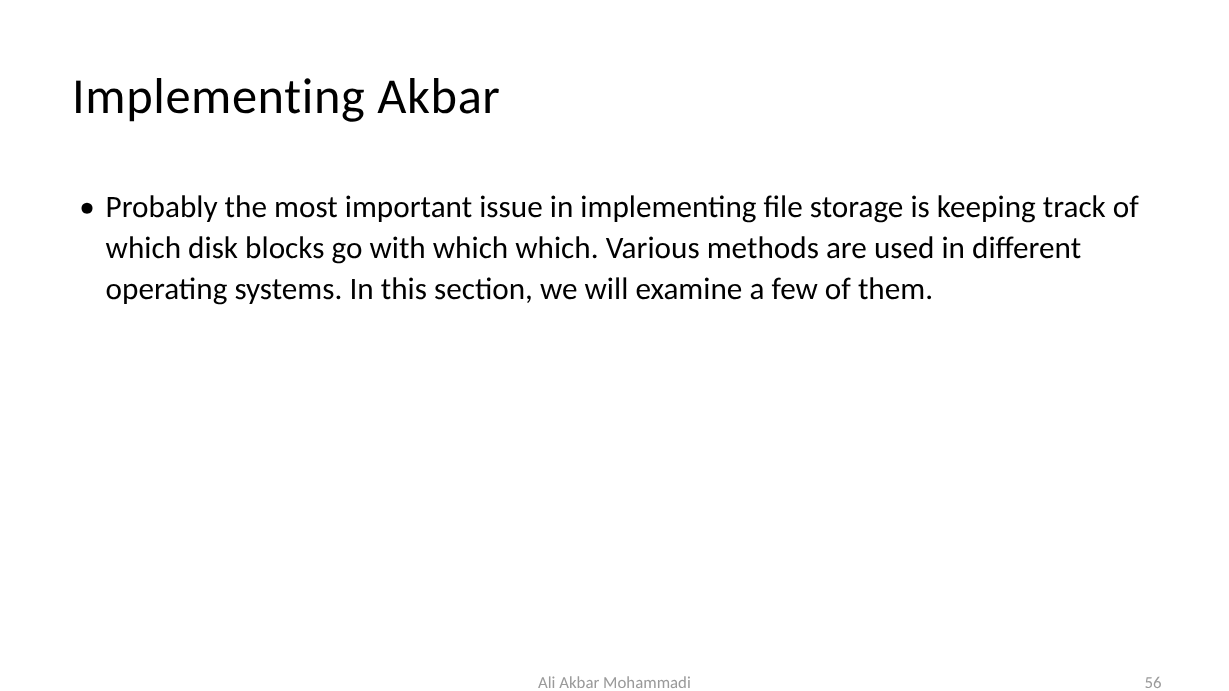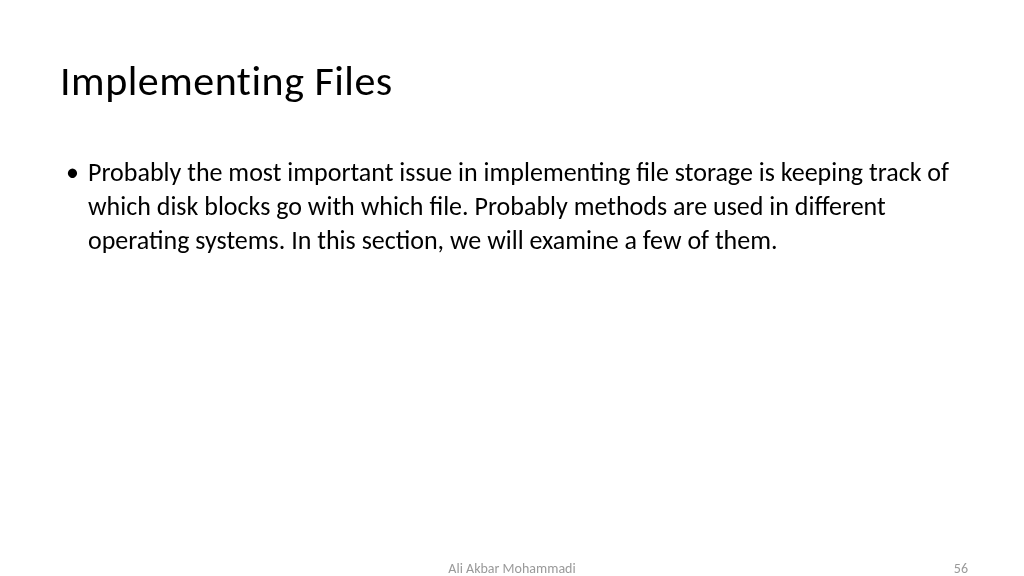--- a/index.html
+++ b/index.html
@@ -70,23 +70,23 @@
     }
     .footer-pagenum {
       position: absolute;
       right: 56px;
     }
   </style>
 </head>
 <body>
 
 <div class="slide">
-  <h1 class="title">Implementing Files</h1>
+  <h1 class="title">Implementing Akbar</h1>
   <div class="content">
     <ul class="bullet-list">
-      <li class="bullet-item">Probably the most important issue in implementing file storage is keeping track of which disk blocks go with which file. Probably methods are used in different operating systems. In this section, we will examine a few of them.</li>
+      <li class="bullet-item">Probably the most important issue in implementing file storage is keeping track of which disk blocks go with which which. Various methods are used in different operating systems. In this section, we will examine a few of them.</li>
     </ul>
   </div>
   <div class="footer">
     <span class="footer-author">Ali Akbar Mohammadi</span>
     <span class="footer-pagenum">56</span>
   </div>
 </div>
 
 </body></html>

